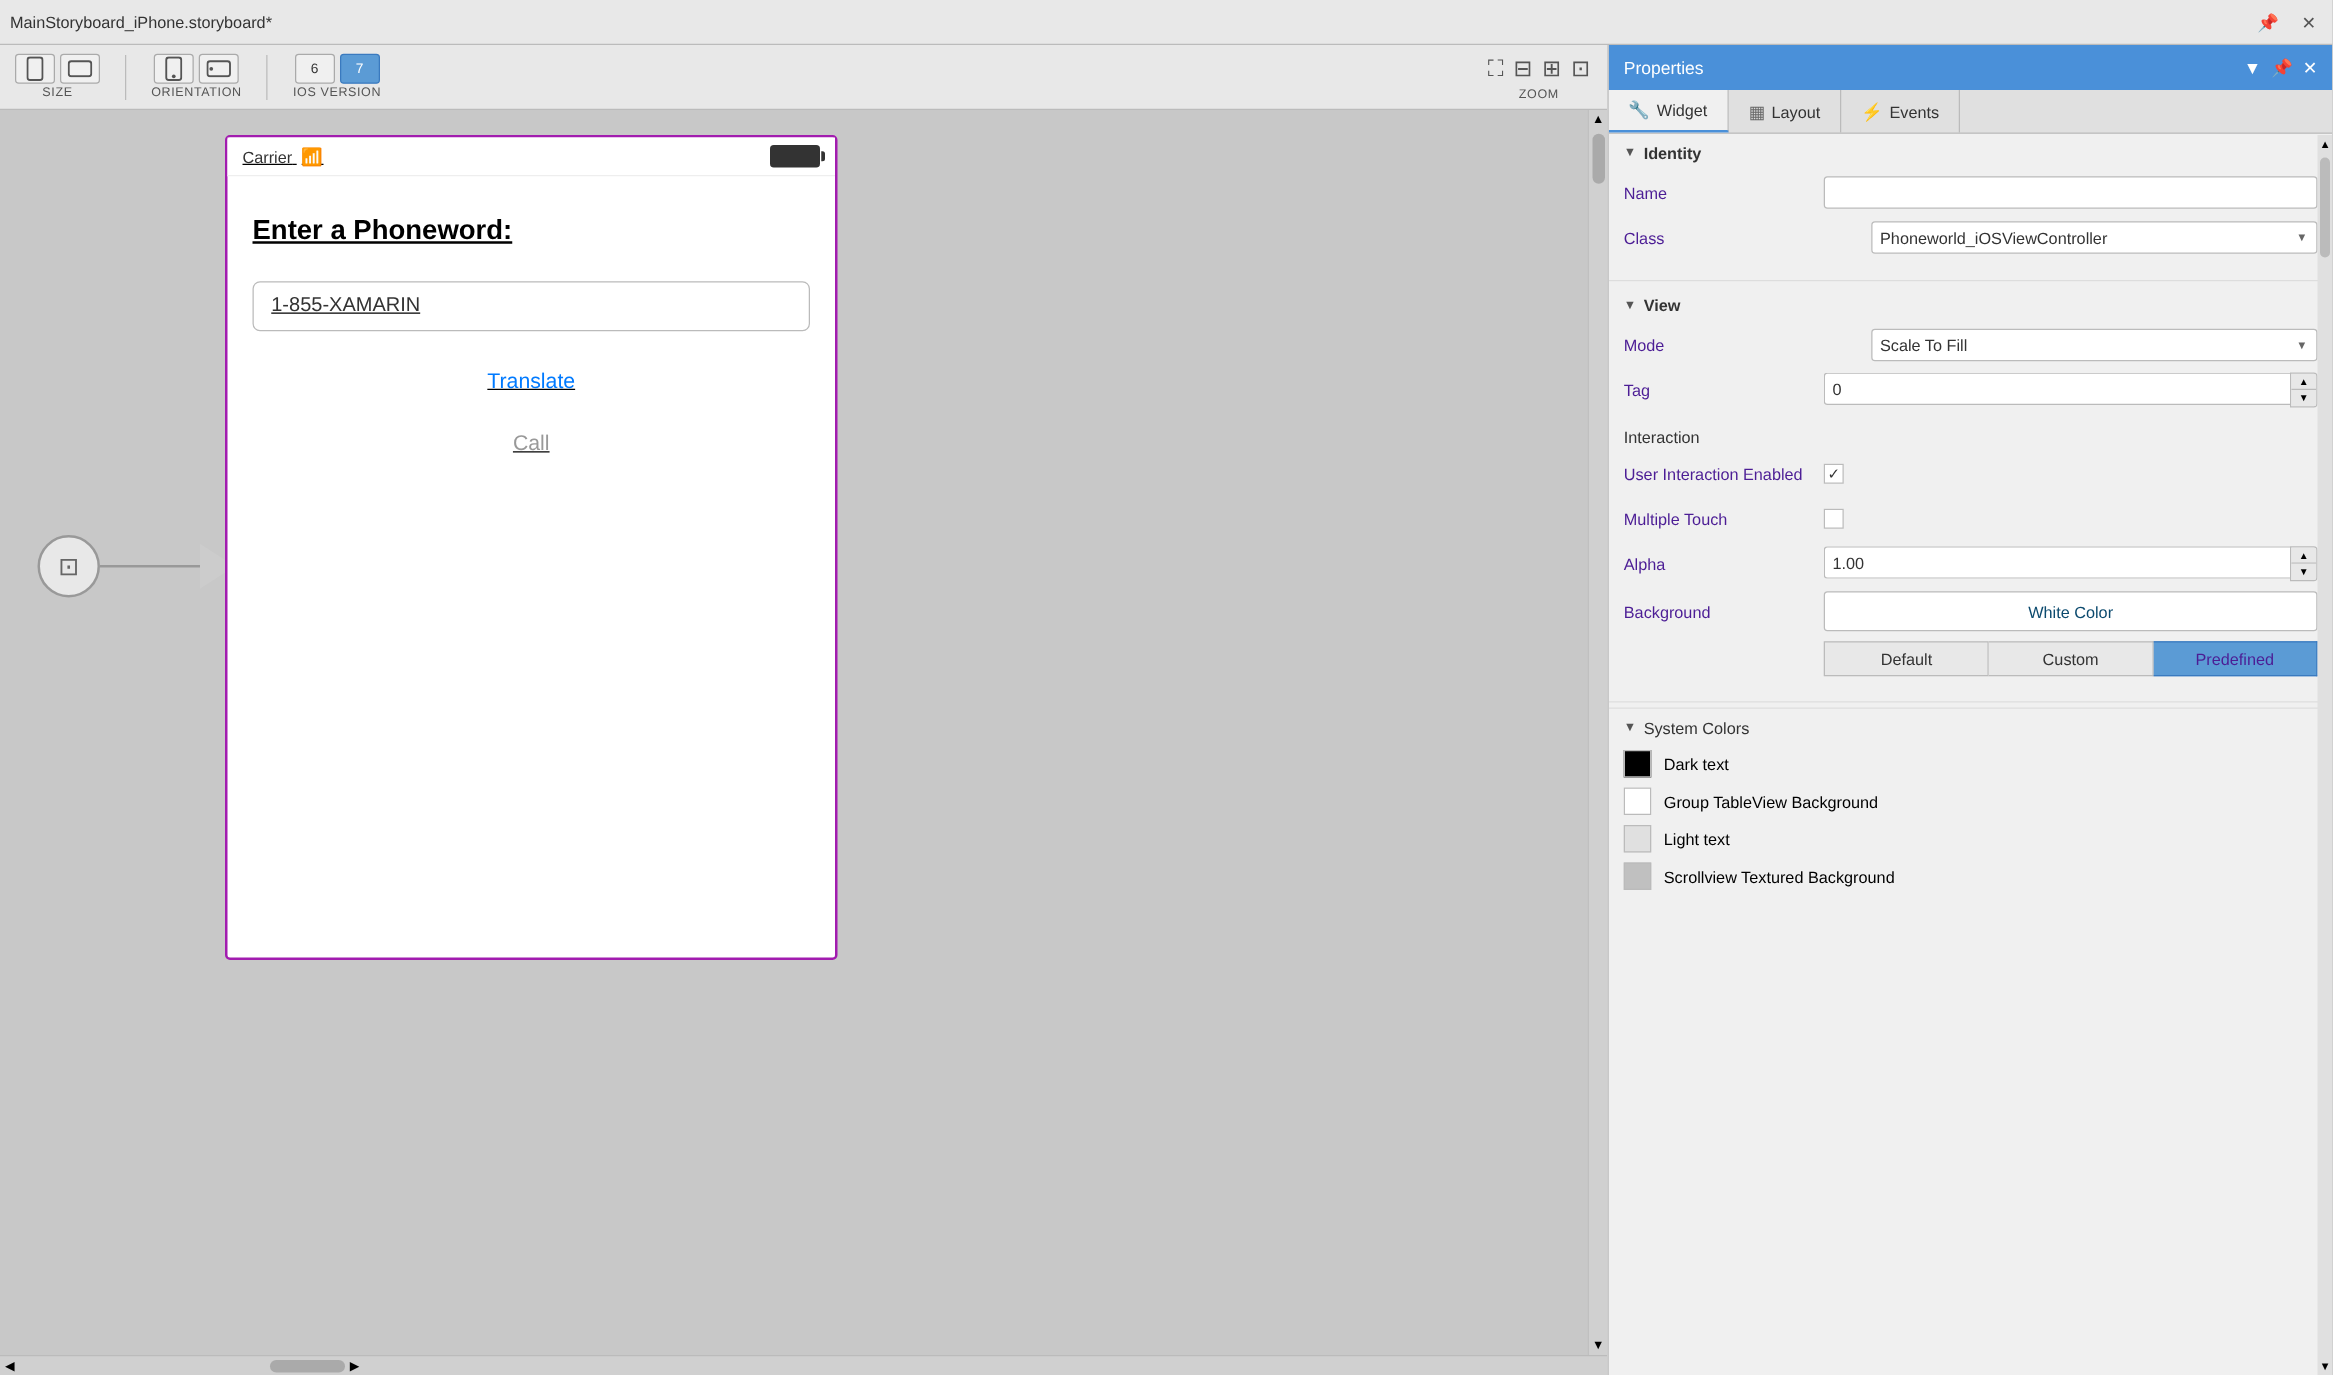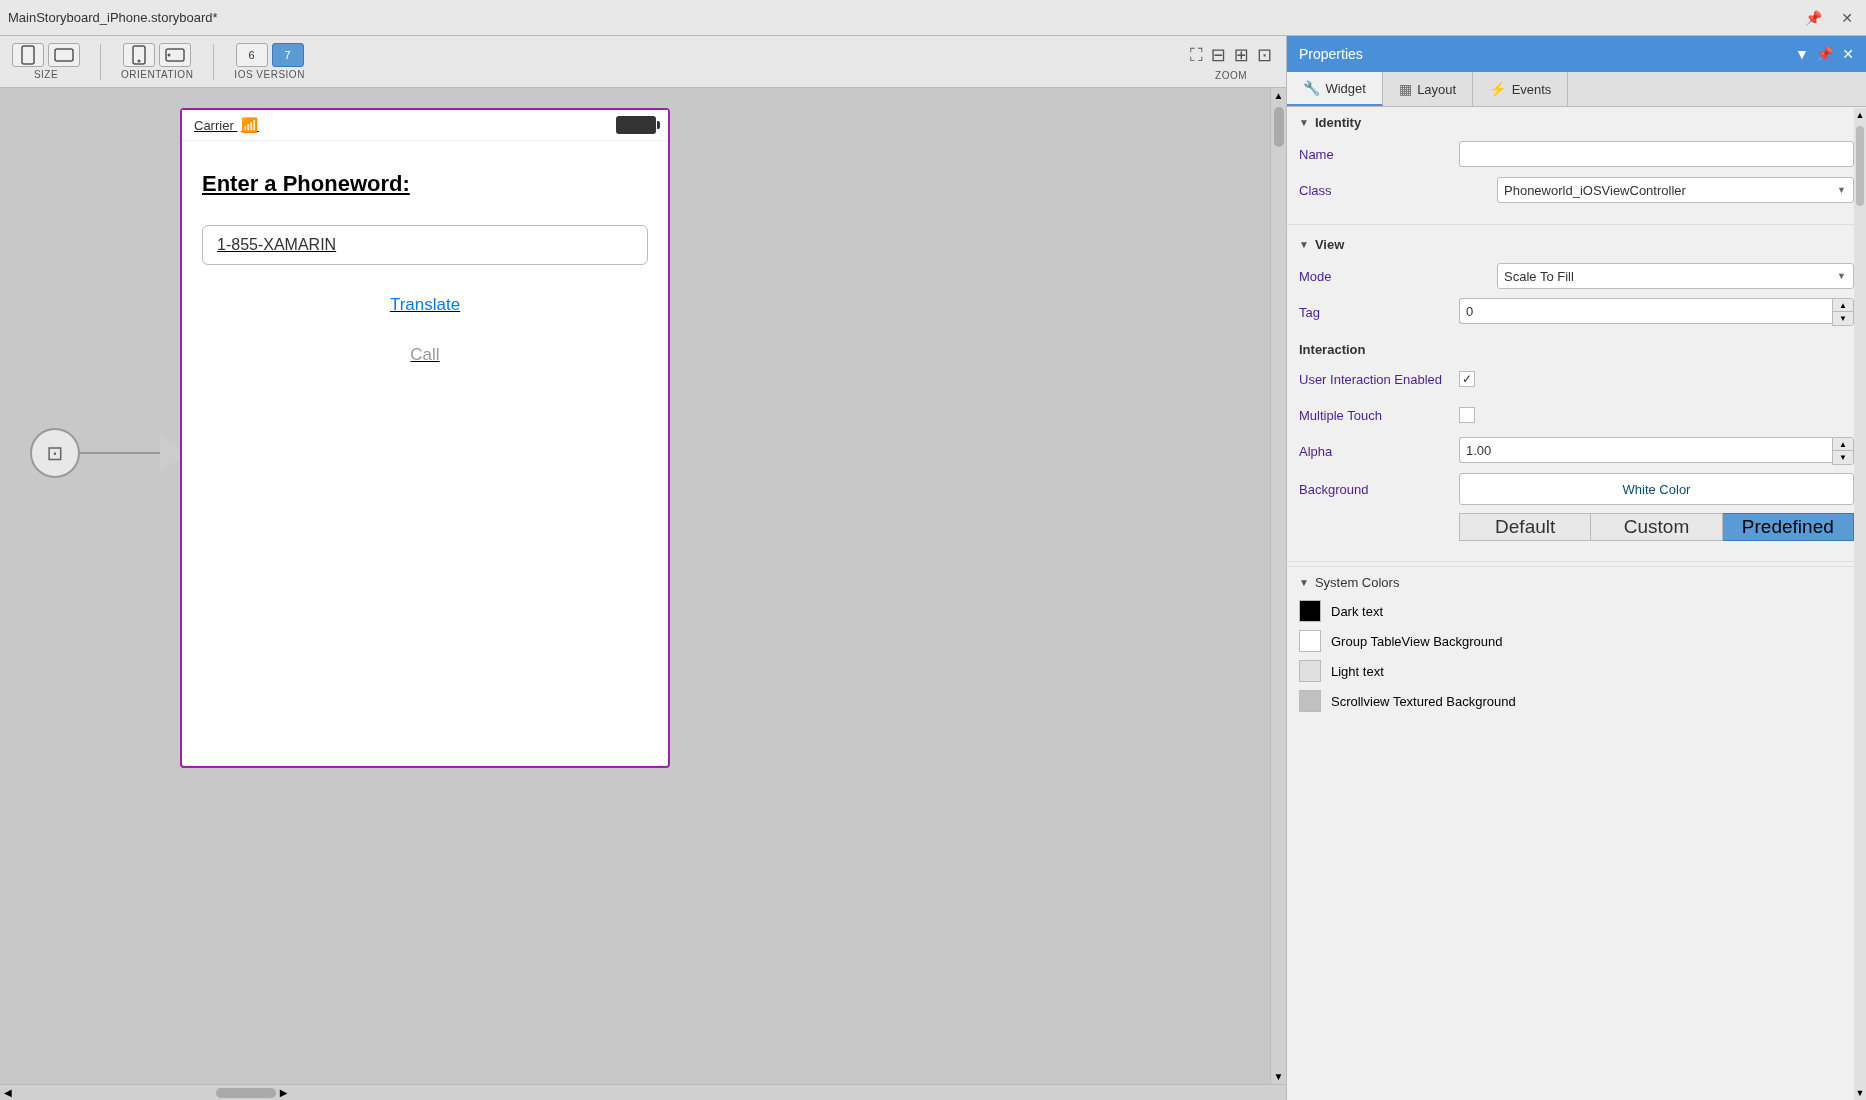--- a/index.html
+++ b/index.html
@@ -448,31 +448,31 @@
     .color-buttons {
       display: flex;
       margin-top: 6px;
       gap: 0;
     }
     .color-btn {
       flex: 1;
       height: 28px;
       border: 1px solid #bbb;
       background: #e8e8e8;
-      font-size: 19px;
+      font-size: 13px;
       color: #333;
       cursor: pointer;
       display: flex;
       align-items: center;
       justify-content: center;
     }
     .color-btn:not(:first-child) { border-left: none; }
     .color-btn.active {
       background: #5b9bd5;
-      color: #000000;
+      color: #4c1d95;
       border-color: #3a7abf;
     }
 
     
     .system-colors-section {
       padding: 8px 12px;
       border-top: 1px solid #ddd;
     }
     .system-colors-header {
       display: flex;
@@ -493,21 +493,21 @@
       height: 22px;
       border: 1px solid #bbb;
       flex-shrink: 0;
     }
     .color-swatch.black { background: #000; }
     .color-swatch.white { background: #fff; }
     .color-swatch.light-gray { background: #e0e0e0; }
 
     
     .prop-interaction-label {
-      font-weight: bold;
+      font-weight: normal;
       font-size: 13px;
       color: #333;
       margin-bottom: 8px;
       margin-top: 16px;
     }
 
     
     .prop-divider {
       height: 1px;
       background: #ddd;

